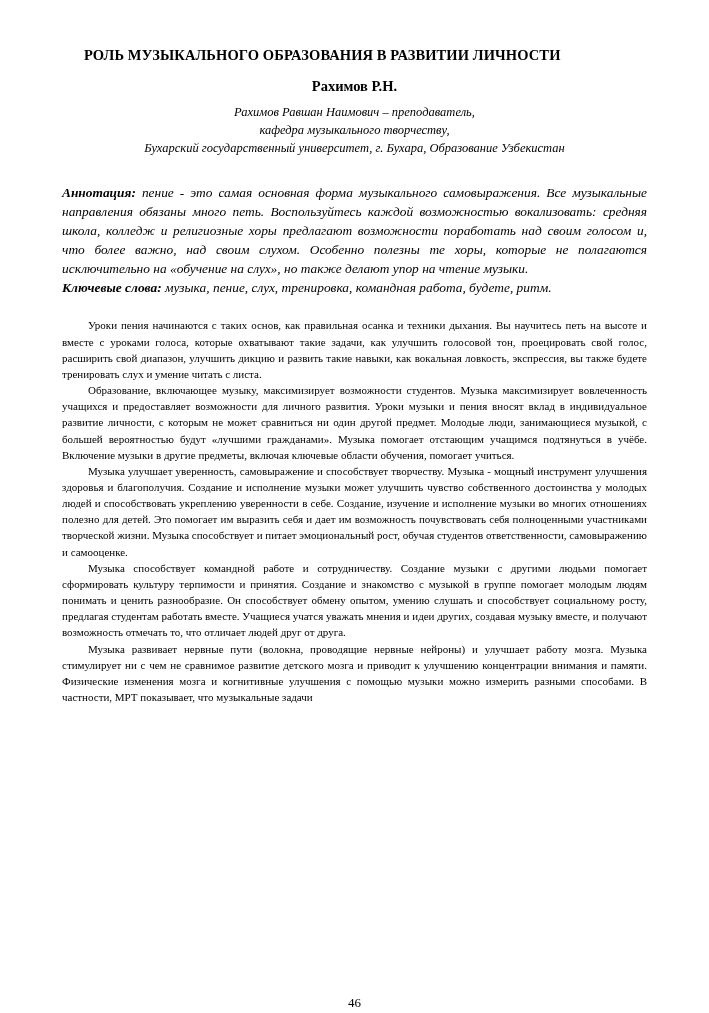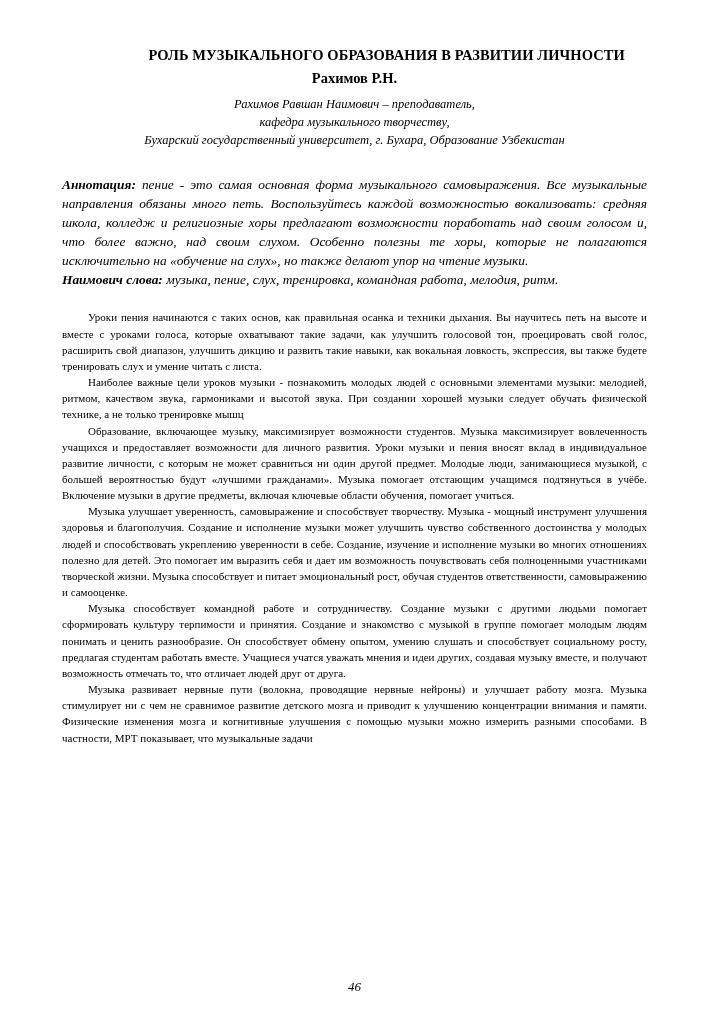--- a/index.html
+++ b/index.html
@@ -16,33 +16,33 @@
     overflow: hidden;
   }
   .page {
     box-sizing: border-box;
     width: 709px;
     height: 1013px;
     padding: 46px 62px 20px 62px;
     position: relative;
   }
   .title {
-    text-align: right;
+    text-align: left;
     font-weight: bold;
     font-size: 14.5px;
     line-height: 1.32;
     letter-spacing: 0.1px;
     margin: 0 22px 0 22px;
   }
   .author {
     text-align: center;
     font-weight: bold;
     font-size: 14.5px;
     line-height: 1.5;
-    margin-top: 3px;
+    margin-top: 11px;
   }
   .affil {
     text-align: center;
     font-style: italic;
     font-size: 12.5px;
     line-height: 1.45;
     margin-top: 5px;
   }
   .affil div {
     margin: 0;
@@ -74,26 +74,25 @@
     font-size: 11px;
     line-height: 1.47;
     text-align: justify;
   }
   .body-text p {
     margin: 0;
     text-indent: 26px;
   }
   .pagenum {
     position: absolute;
-    bottom: 18px;
+    bottom: 2px;
     left: 0;
     width: 709px;
     text-align: center;
     font-size: 13px;
-    font-style: italic;
   }
 </style>
 </head>
 <body>
 
 <div class="page">
 
   <div class="title">РОЛЬ МУЗЫКАЛЬНОГО ОБРАЗОВАНИЯ В РАЗВИТИИ ЛИЧНОСТИ</div>
 
   <div class="author">Рахимов Р.Н.</div>
@@ -102,26 +101,25 @@
     <div>Рахимов Равшан Наимович – преподаватель,</div>
     <div>кафедра музыкального творчеству,</div>
     <div>Бухарский государственный университет, г. Бухара, Образование Узбекистан</div>
   </div>
 
   <div class="abstract">
     <span class="lead">Аннотация:</span><span> пение - это самая основная форма музыкального самовыражения. Все музыкальные направления обязаны много петь. Воспользуйтесь каждой возможностью вокализовать: средняя школа, колледж и религиозные хоры предлагают возможности поработать над своим голосом и, что более важно, над своим слухом. Особенно полезны те хоры, которые не полагаются исключительно на «обучение на слух», но также делают упор на чтение музыки.</span>
   </div>
 
   <div class="keywords">
-    <span class="lead">Наимович слова:</span><span class="kw"> музыка, пение, слух, тренировка, командная работа, мелодия, ритм.</span>
+    <span class="lead">Ключевые слова:</span><span class="kw"> музыка, пение, слух, тренировка, командная работа, будете, ритм.</span>
   </div>
 
   <div class="body-text">
     <p>Уроки пения начинаются с таких основ, как правильная осанка и техники дыхания. Вы научитесь петь на высоте и вместе с уроками голоса, которые охватывают такие задачи, как улучшить голосовой тон, проецировать свой голос, расширить свой диапазон, улучшить дикцию и развить такие навыки, как вокальная ловкость, экспрессия, вы также будете тренировать слух и умение читать с листа.</p>
-    <p>Наиболее важные цели уроков музыки - познакомить молодых людей с основными элементами музыки: мелодией, ритмом, качеством звука, гармониками и высотой звука. При создании хорошей музыки следует обучать физической технике, а не только тренировке мышц</p>
     <p>Образование, включающее музыку, максимизирует возможности студентов. Музыка максимизирует вовлеченность учащихся и предоставляет возможности для личного развития. Уроки музыки и пения вносят вклад в индивидуальное развитие личности, с которым не может сравниться ни один другой предмет. Молодые люди, занимающиеся музыкой, с большей вероятностью будут «лучшими гражданами». Музыка помогает отстающим учащимся подтянуться в учёбе. Включение музыки в другие предметы, включая ключевые области обучения, помогает учиться.</p>
     <p>Музыка улучшает уверенность, самовыражение и способствует творчеству. Музыка - мощный инструмент улучшения здоровья и благополучия. Создание и исполнение музыки может улучшить чувство собственного достоинства у молодых людей и способствовать укреплению уверенности в себе. Создание, изучение и исполнение музыки во многих отношениях полезно для детей. Это помогает им выразить себя и дает им возможность почувствовать себя полноценными участниками творческой жизни. Музыка способствует и питает эмоциональный рост, обучая студентов ответственности, самовыражению и самооценке.</p>
     <p>Музыка способствует командной работе и сотрудничеству. Создание музыки с другими людьми помогает сформировать культуру терпимости и принятия. Создание и знакомство с музыкой в группе помогает молодым людям понимать и ценить разнообразие. Он способствует обмену опытом, умению слушать и способствует социальному росту, предлагая студентам работать вместе. Учащиеся учатся уважать мнения и идеи других, создавая музыку вместе, и получают возможность отмечать то, что отличает людей друг от друга.</p>
     <p>Музыка развивает нервные пути (волокна, проводящие нервные нейроны) и улучшает работу мозга. Музыка стимулирует ни с чем не сравнимое развитие детского мозга и приводит к улучшению концентрации внимания и памяти. Физические изменения мозга и когнитивные улучшения с помощью музыки можно измерить разными способами. В частности, МРТ показывает, что музыкальные задачи</p>
   </div>
 
   <div class="pagenum">46</div>
 
 </div>
 

